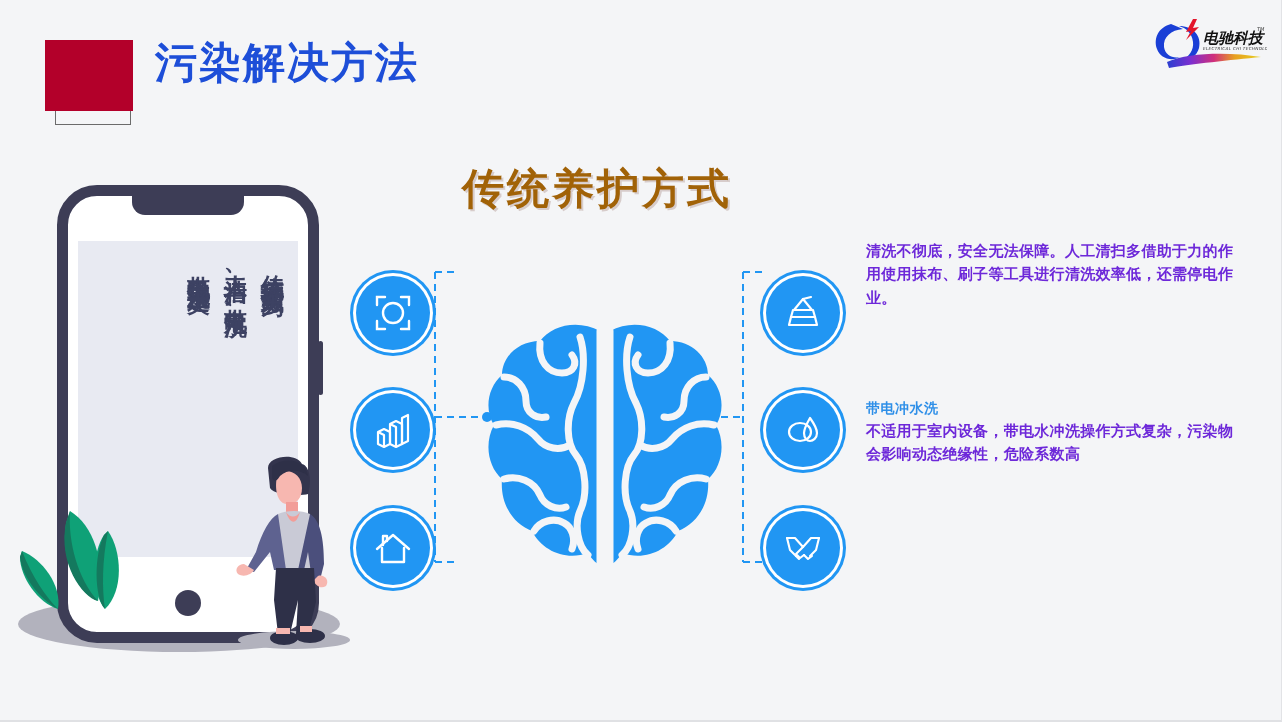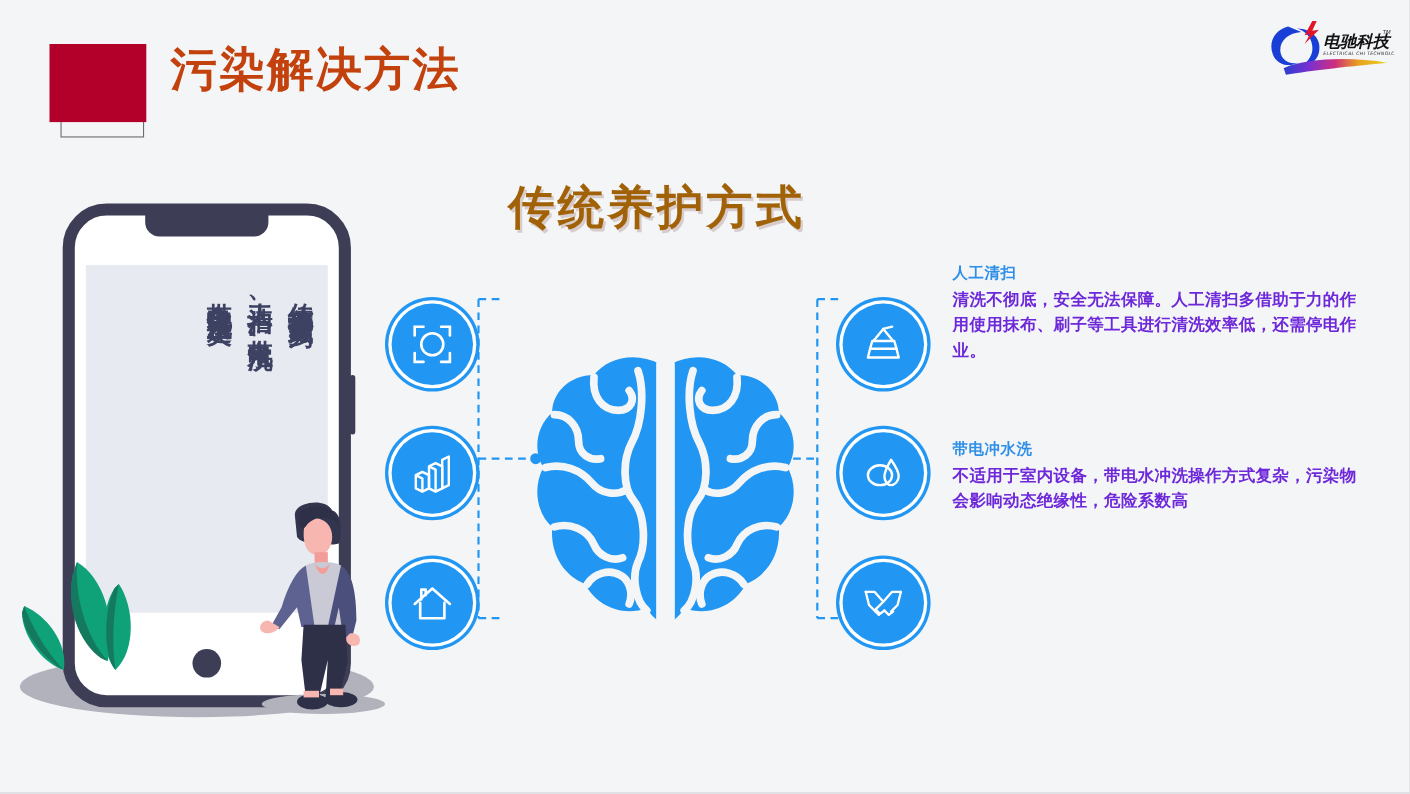--- a/index.html
+++ b/index.html
@@ -22,21 +22,21 @@
   .hdr-sq-outline{
     position:absolute;left:55px;top:51px;width:74px;height:72px;
     border:1px solid #6b6b6b;background:transparent;
   }
   .hdr-sq-solid{
     position:absolute;left:45px;top:40px;width:88px;height:71px;
     background:#b3002a;
   }
   .hdr-title{
     position:absolute;left:155px;top:42px;
-    font-size:42px;font-weight:700;color:#c2410c;
+    font-size:42px;font-weight:700;color:#1d4ed8;
     letter-spacing:2px;line-height:1;
     font-family:"DejaVu Sans","Liberation Sans",sans-serif;
   }
 
   
   .logo{position:absolute;right:14px;top:16px;width:118px;height:56px;font-style:italic;}
   .logo svg{display:block;}
 
   
   .main-heading{
@@ -107,21 +107,21 @@
   .ico-l1{left:356px;top:276px;}
   .ico-l2{left:356px;top:393px;}
   .ico-l3{left:356px;top:511px;}
   .ico-r1{left:766px;top:276px;}
   .ico-r2{left:766px;top:393px;}
   .ico-r3{left:766px;top:511px;}
 
   
   .block{position:absolute;left:866px;width:372px;}
   .blk1{top:240px;}
-  .blk2{top:400px;}
+  .blk2{top:400px;font-family:Liberation Mono, monospace;}
   .blk3{top:518px;}
   .blk-title{
     font-size:14px;font-weight:700;color:#2e8fe8;
     line-height:1.3;margin-bottom:3px;letter-spacing:.5px;
   }
   .blk-body{
     font-size:15px;font-weight:700;color:#6d28d9;
     line-height:1.55;letter-spacing:.3px;
   }
 </style>
@@ -327,21 +327,20 @@
         <path d="M4 10 L7 22 L13 28"></path>
         <path d="M36 10 L33 22 L27 28"></path>
         <path d="M20 19 L13 26 L17 30 L21 27"></path>
         <path d="M21 27 L25 31 L29 28"></path>
         <path d="M13 28 L16 31"></path>
       </g>
     </svg>
   </div>
 
   <div class="block blk1">
-    <div class="blk-title">人工清扫</div>
     <div class="blk-body">清洗不彻底，安全无法保障。人工清扫多借助于力的作用使用抹布、刷子等工具进行清洗效率低，还需停电作业。</div>
   </div>
   <div class="block blk2">
     <div class="blk-title">带电冲水洗</div>
     <div class="blk-body">不适用于室内设备，带电水冲洗操作方式复杂，污染物会影响动态绝缘性，危险系数高</div>
   </div>
 
 </div>
 
 </body></html>

